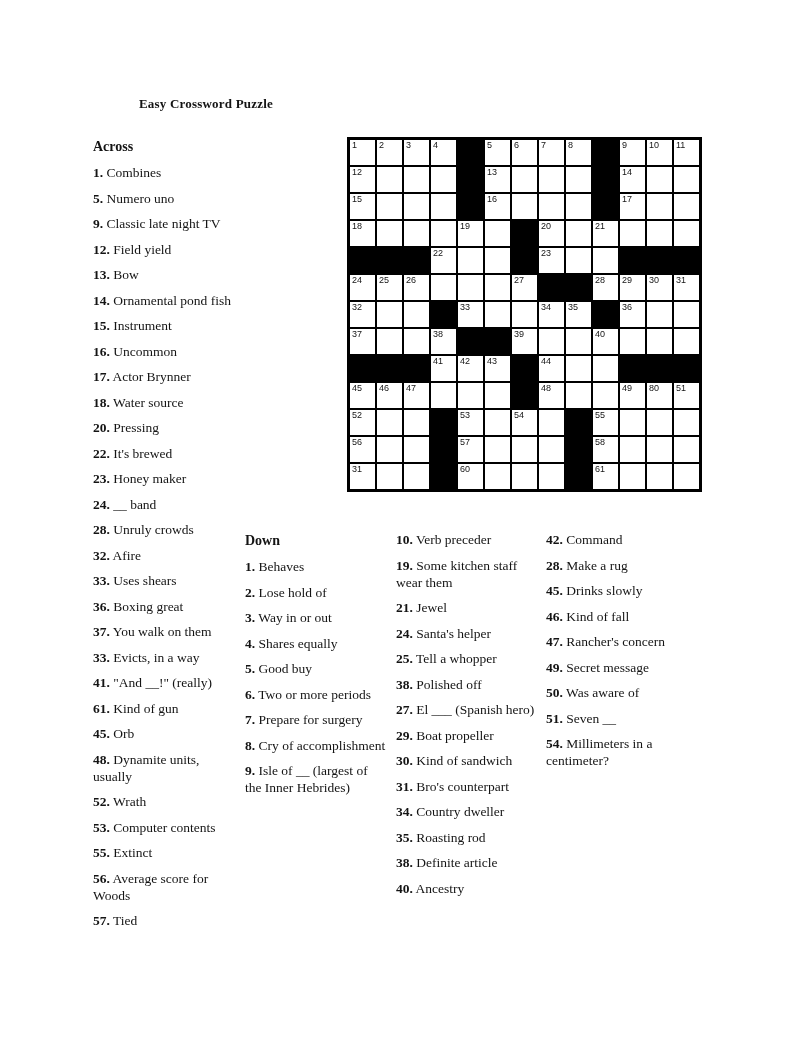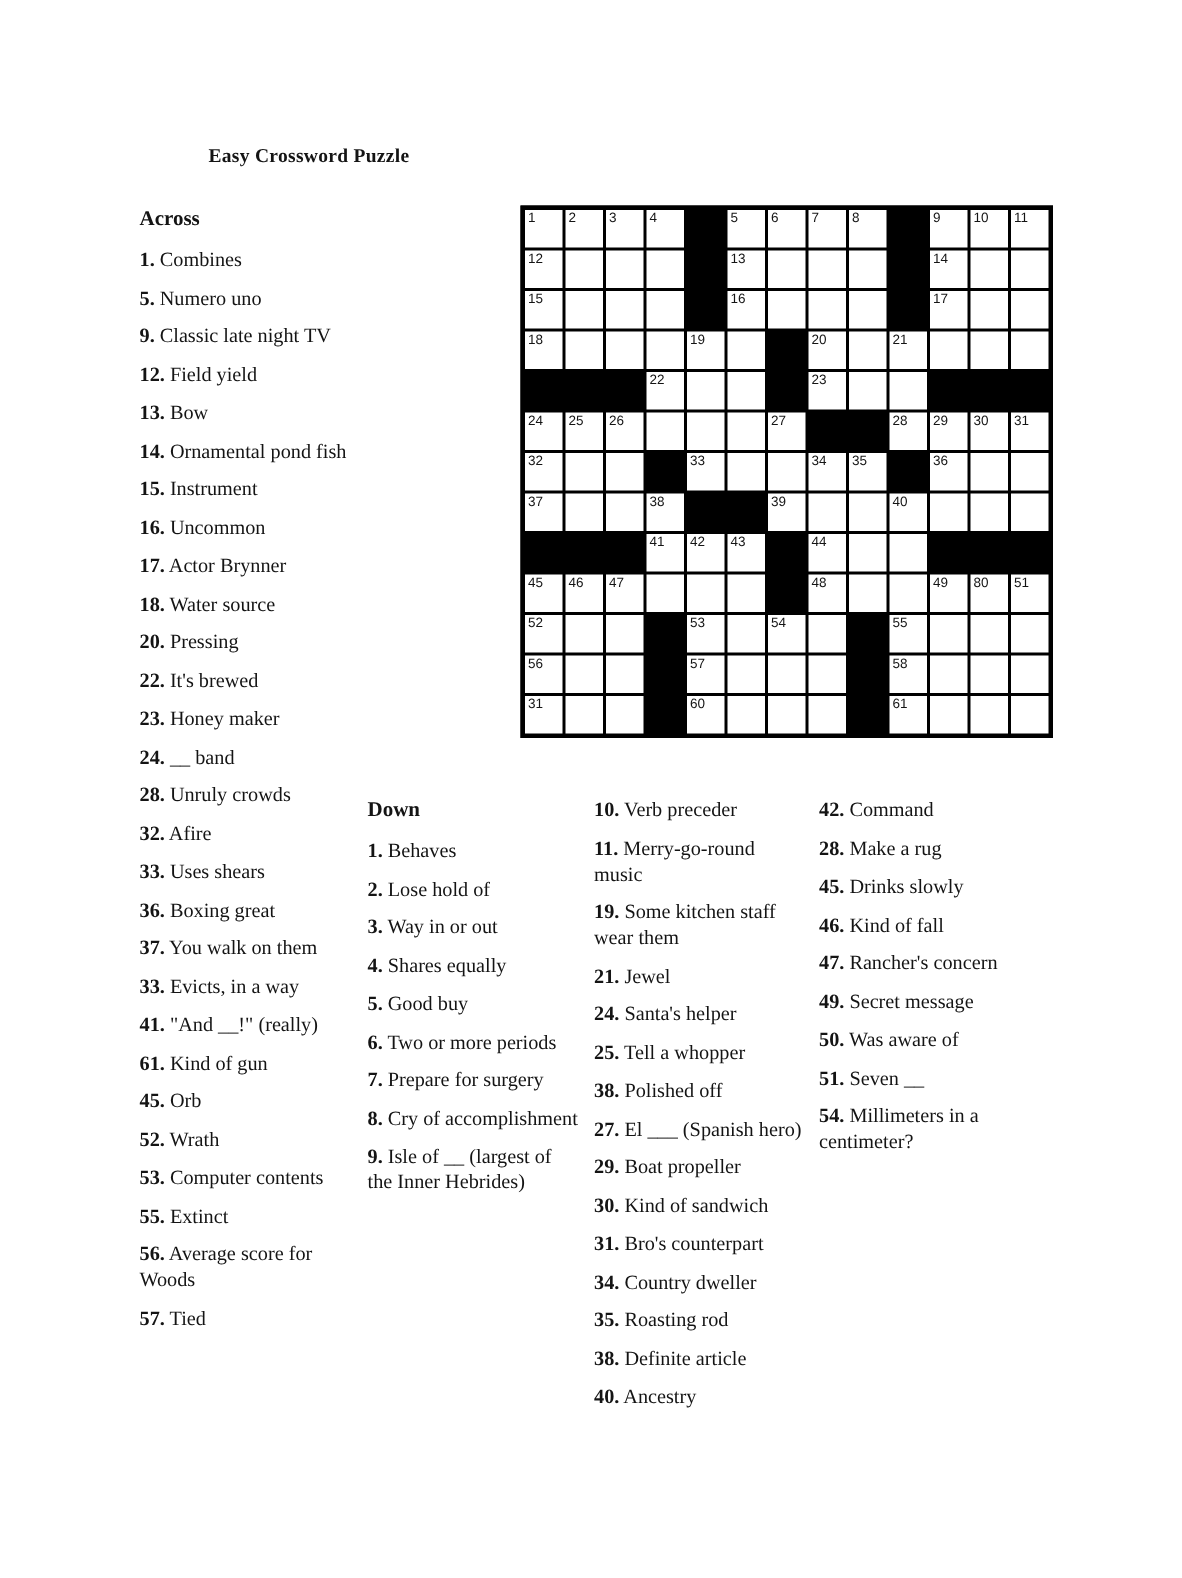--- a/index.html
+++ b/index.html
@@ -352,20 +352,21 @@
         <p class="clue"><b>24.</b> __ band</p>
         <p class="clue"><b>28.</b> Unruly crowds</p>
         <p class="clue"><b>32.</b> Afire</p>
         <p class="clue"><b>33.</b> Uses shears</p>
         <p class="clue"><b>36.</b> Boxing great</p>
         <p class="clue"><b>37.</b> You walk on them</p>
         <p class="clue"><b>33.</b> Evicts, in a way</p>
         <p class="clue"><b>41.</b> "And __!" (really)</p>
         <p class="clue"><b>61.</b> Kind of gun</p>
         <p class="clue"><b>45.</b> Orb</p>
+        <p class="clue"><b>48.</b> Dynamite units, usually</p>
         <p class="clue"><b>52.</b> Wrath</p>
         <p class="clue"><b>53.</b> Computer contents</p>
         <p class="clue"><b>55.</b> Extinct</p>
         <p class="clue"><b>56.</b> Average score for Woods</p>
         <p class="clue"><b>57.</b> Tied</p>
       </div>
   </div>
 
   <div class="col col2">
     <div class="heading heading-down">Down</div>
@@ -378,21 +379,20 @@
         <p class="clue"><b>6.</b> Two or more periods</p>
         <p class="clue"><b>7.</b> Prepare for surgery</p>
         <p class="clue"><b>8.</b> Cry of accomplishment</p>
         <p class="clue"><b>9.</b> Isle of __ (largest of the Inner Hebrides)</p>
       </div>
   </div>
 
   <div class="col col3">
     <div id="col3-down">
         <p class="clue"><b>10.</b> Verb preceder</p>
-        <p class="clue"><b>11.</b> Merry-go-round music</p>
         <p class="clue"><b>19.</b> Some kitchen staff wear them</p>
         <p class="clue"><b>21.</b> Jewel</p>
         <p class="clue"><b>24.</b> Santa's helper</p>
         <p class="clue"><b>25.</b> Tell a whopper</p>
         <p class="clue"><b>38.</b> Polished off</p>
         <p class="clue"><b>27.</b> El ___ (Spanish hero)</p>
         <p class="clue"><b>29.</b> Boat propeller</p>
         <p class="clue"><b>30.</b> Kind of sandwich</p>
         <p class="clue"><b>31.</b> Bro's counterpart</p>
         <p class="clue"><b>34.</b> Country dweller</p>

